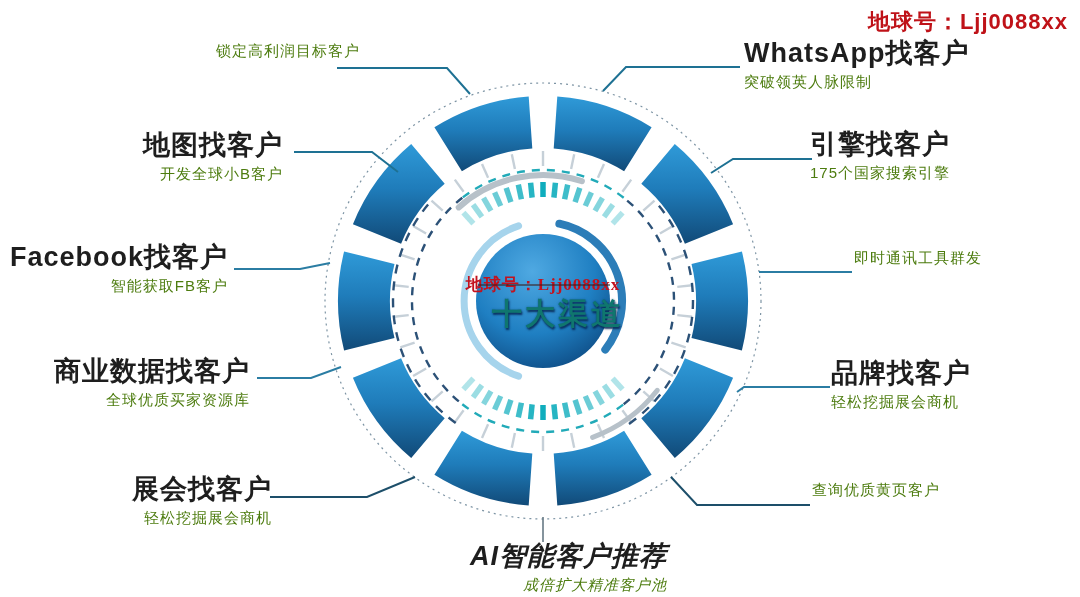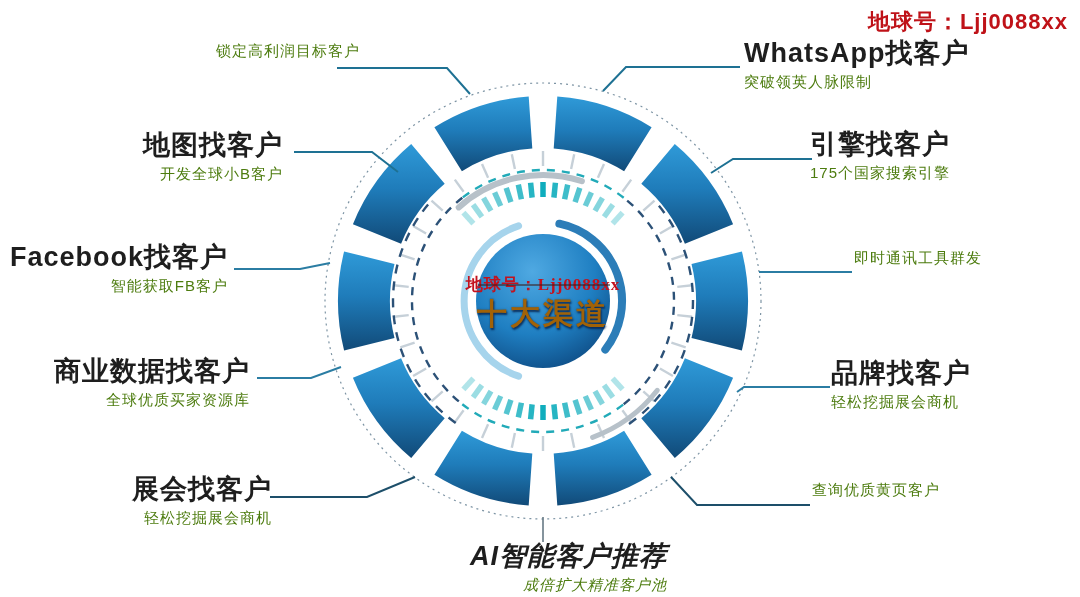--- a/index.html
+++ b/index.html
@@ -21,22 +21,22 @@
   .wm-center{
     position:absolute;top:273px;left:543px;transform:translateX(-50%);z-index:3;
     font-family:"Liberation Serif","DejaVu Serif",serif;
     font-size:17px;font-weight:700;color:#c3121e;white-space:nowrap;letter-spacing:1px;
   }
   .wm-strike{
     position:absolute;top:284px;left:478px;width:132px;height:2px;z-index:4;
     background:rgba(60,30,30,0.55);
   }
   .center-title{
-    position:absolute;top:294px;left:543px;transform:translateX(-50%);z-index:3;
-    font-size:30px;font-weight:700;color:#a16207;letter-spacing:3px;white-space:nowrap;
+    position:absolute;top:294px;left:558px;transform:translateX(-50%);z-index:3;
+    font-size:30px;font-weight:700;color:#0f766e;letter-spacing:3px;white-space:nowrap;
     text-shadow:1px 2px 2px rgba(8,40,85,0.9),0 0 2px rgba(10,60,110,0.6);
   }
 </style>
 </head>
 <body>
 
 <svg id="wheel" width="1080" height="597" viewBox="0 0 1080 597">
     <defs>
       <linearGradient id="segG" x1="0" y1="0" x2="0" y2="1">
         <stop offset="0" stop-color="#2f9ad8"></stop>

